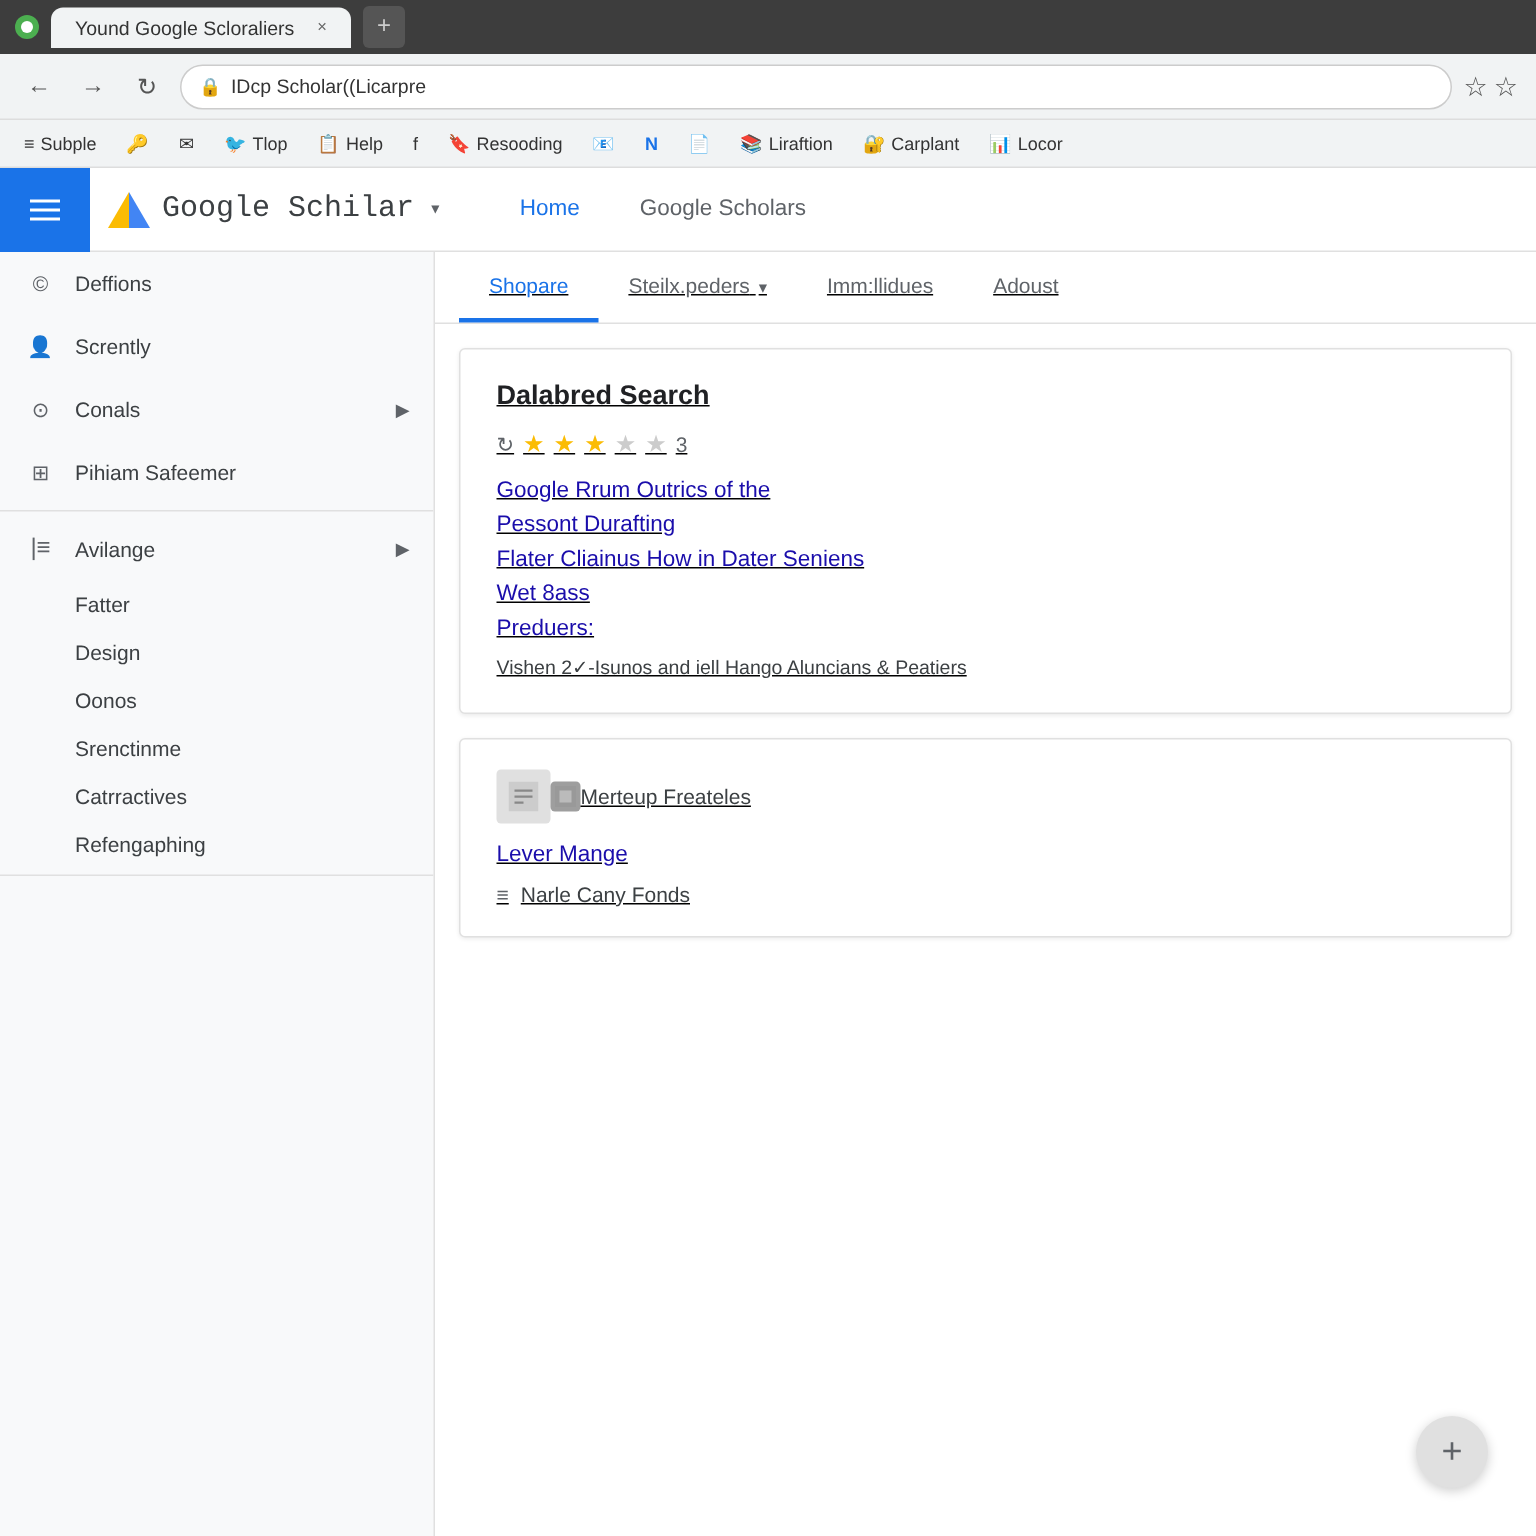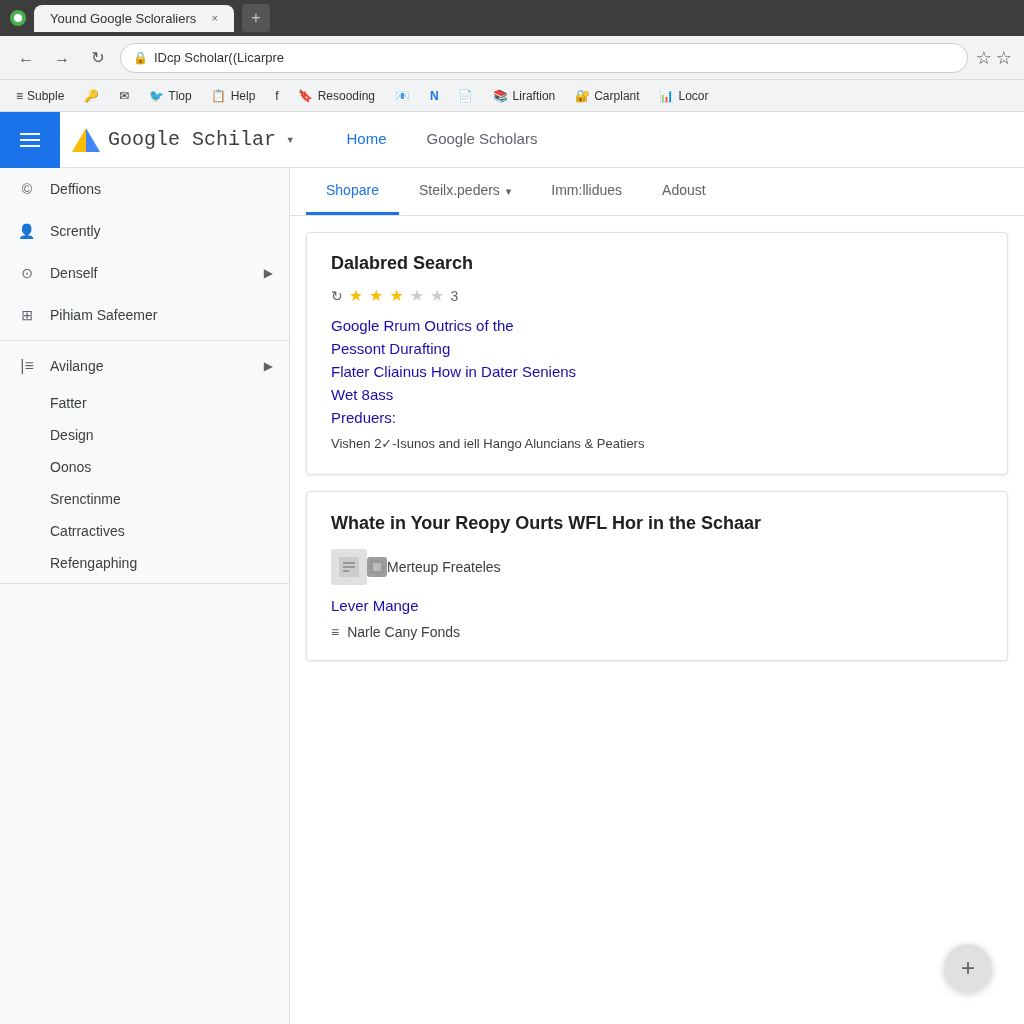--- a/index.html
+++ b/index.html
@@ -229,20 +229,21 @@
       cursor: pointer;
       font-size: 14px;
       color: #3c4043;
     }
 
     
     .content-area {
       flex: 1;
       overflow-y: auto;
       padding: 0;
+      text-decoration: underline;
     }
 
     
     .content-tabs {
       display: flex;
       border-bottom: 1px solid #e0e0e0;
       padding: 0 16px;
       background: #fff;
       gap: 0;
     }
@@ -457,21 +458,21 @@
       <div class="sidebar-item">
         <span class="sidebar-icon">©</span>
         <span>Deffions</span>
       </div>
       <div class="sidebar-item">
         <span class="sidebar-icon">👤</span>
         <span>Scrently</span>
       </div>
       <div class="sidebar-item">
         <span class="sidebar-icon">⊙</span>
-        <span>Denself</span>
+        <span>Conals</span>
         <span class="sidebar-arrow">▶</span>
       </div>
       <div class="sidebar-item">
         <span class="sidebar-icon">⊞</span>
         <span>Pihiam Safeemer</span>
       </div>
 
       <div class="sidebar-divider"></div>
 
       <div class="sidebar-item">
@@ -534,21 +535,20 @@
           </div>
           <a class="card-link">Google Rrum Outrics of the</a>
           <a class="card-link">Pessont Durafting</a>
           <a class="card-link">Flater Cliainus How in Dater Seniens</a>
           <a class="card-link">Wet 8ass</a>
           <a class="card-link">Preduers:</a>
           <div class="card-text">Vishen 2✓-Isunos and iell Hango Aluncians &amp; Peatiers</div>
         </div>
 
         <div class="card">
-          <div class="card2-header">Whate in Your Reopy Ourts WFL Hor in the Schaar</div>
           <div class="card2-meta">
             <div class="meta-thumb">
               <svg width="20" height="20" viewBox="0 0 20 20">
                   <rect width="20" height="20" fill="#ccc"></rect>
                   <line x1="4" y1="6" x2="16" y2="6" stroke="#888" stroke-width="1.5"></line>
                   <line x1="4" y1="10" x2="16" y2="10" stroke="#888" stroke-width="1.5"></line>
                   <line x1="4" y1="14" x2="10" y2="14" stroke="#888" stroke-width="1.5"></line>
                 </svg>
             </div>
             <div class="meta-icon-small">

